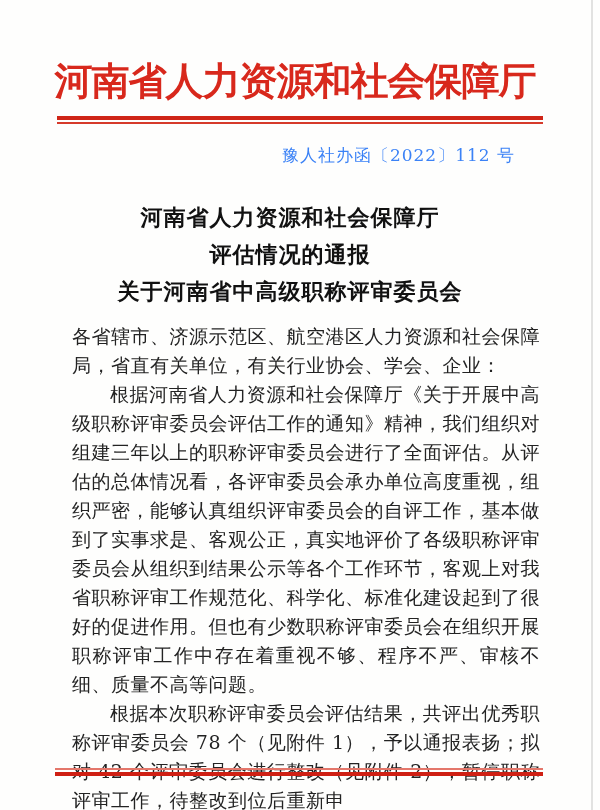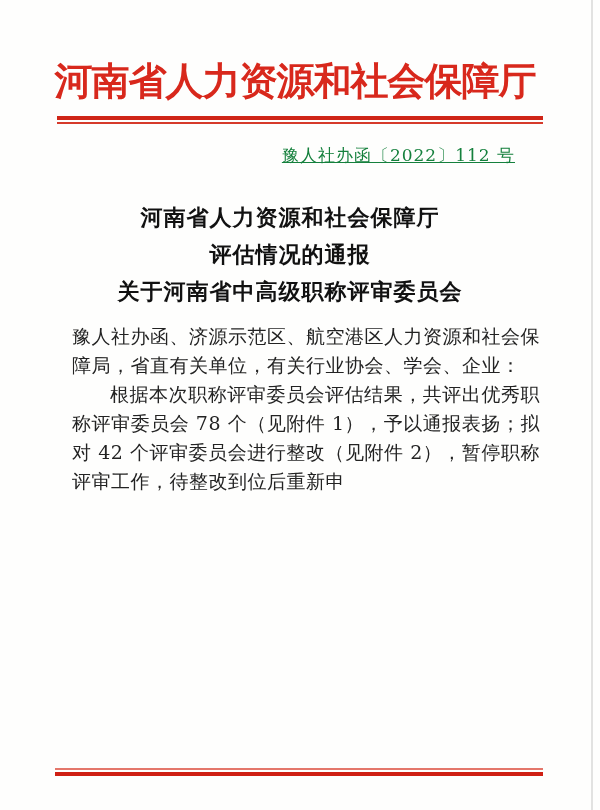--- a/index.html
+++ b/index.html
@@ -58,23 +58,22 @@
     height: 2px;
     background: #d63a2b;
   }
   
   .doc-number {
     position: absolute;
     top: 144px;
     right: 85px;
     font-size: 17px;
     letter-spacing: 1px;
-    color: #15803d;
+    color: #3b82f6;
     white-space: nowrap;
-    text-decoration: underline;
   }
   
   .title {
     position: absolute;
     top: 199px;
     left: 0;
     right: 20px;
     text-align: center;
     font-weight: bold;
     font-size: 22px;
@@ -138,21 +137,22 @@
 
   <div class="doc-number">豫人社办函〔2022〕112 号</div>
 
   <div class="title">
     <div class="title-line">河南省人力资源和社会保障厅</div>
     <div class="title-line">评估情况的通报</div>
     <div class="title-line">关于河南省中高级职称评审委员会</div>
   </div>
 
   <div class="body-text">
-    <p class="salutation">豫人社办函、济源示范区、航空港区人力资源和社会保障局，省直有关单位，有关行业协会、学会、企业：</p>
+    <p class="salutation">各省辖市、济源示范区、航空港区人力资源和社会保障局，省直有关单位，有关行业协会、学会、企业：</p>
+    <p class="indent">根据河南省人力资源和社会保障厅《关于开展中高级职称评审委员会评估工作的通知》精神，我们组织对组建三年以上的职称评审委员会进行了全面评估。从评估的总体情况看，各评审委员会承办单位高度重视，组织严密，能够认真组织评审委员会的自评工作，基本做到了实事求是、客观公正，真实地评价了各级职称评审委员会从组织到结果公示等各个工作环节，客观上对我省职称评审工作规范化、科学化、标准化建设起到了很好的促进作用。但也有少数职称评审委员会在组织开展职称评审工作中存在着重视不够、程序不严、审核不细、质量不高等问题。</p>
     <p class="indent">根据本次职称评审委员会评估结果，共评出优秀职称评审委员会 78 个（见附件 1），予以通报表扬；拟对 42 个评审委员会进行整改（见附件 2），暂停职称评审工作，待整改到位后重新申</p>
   </div>
 
   <div class="footer-rule">
     <div class="rule-thin-top"></div>
     <div class="rule-gap"></div>
     <div class="rule-thick-bottom"></div>
   </div>
 
   <div class="scan-edge"></div>

